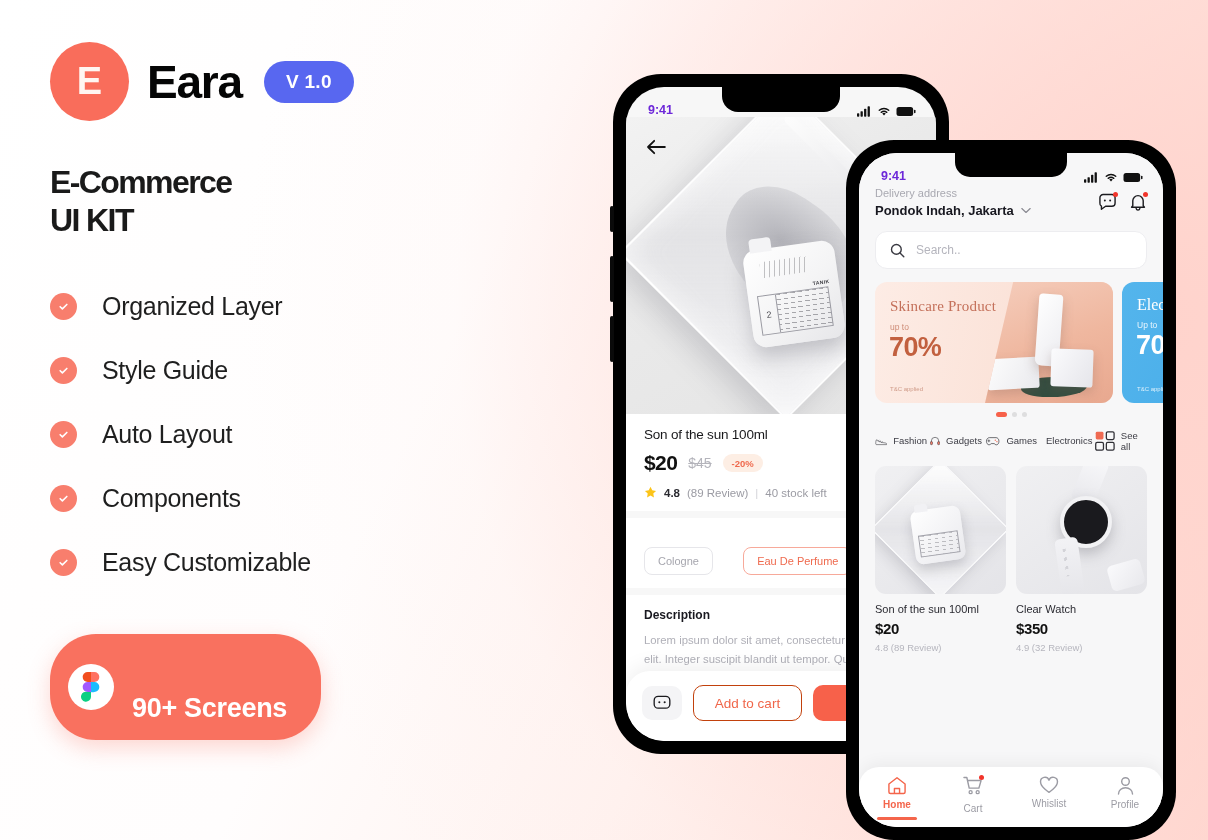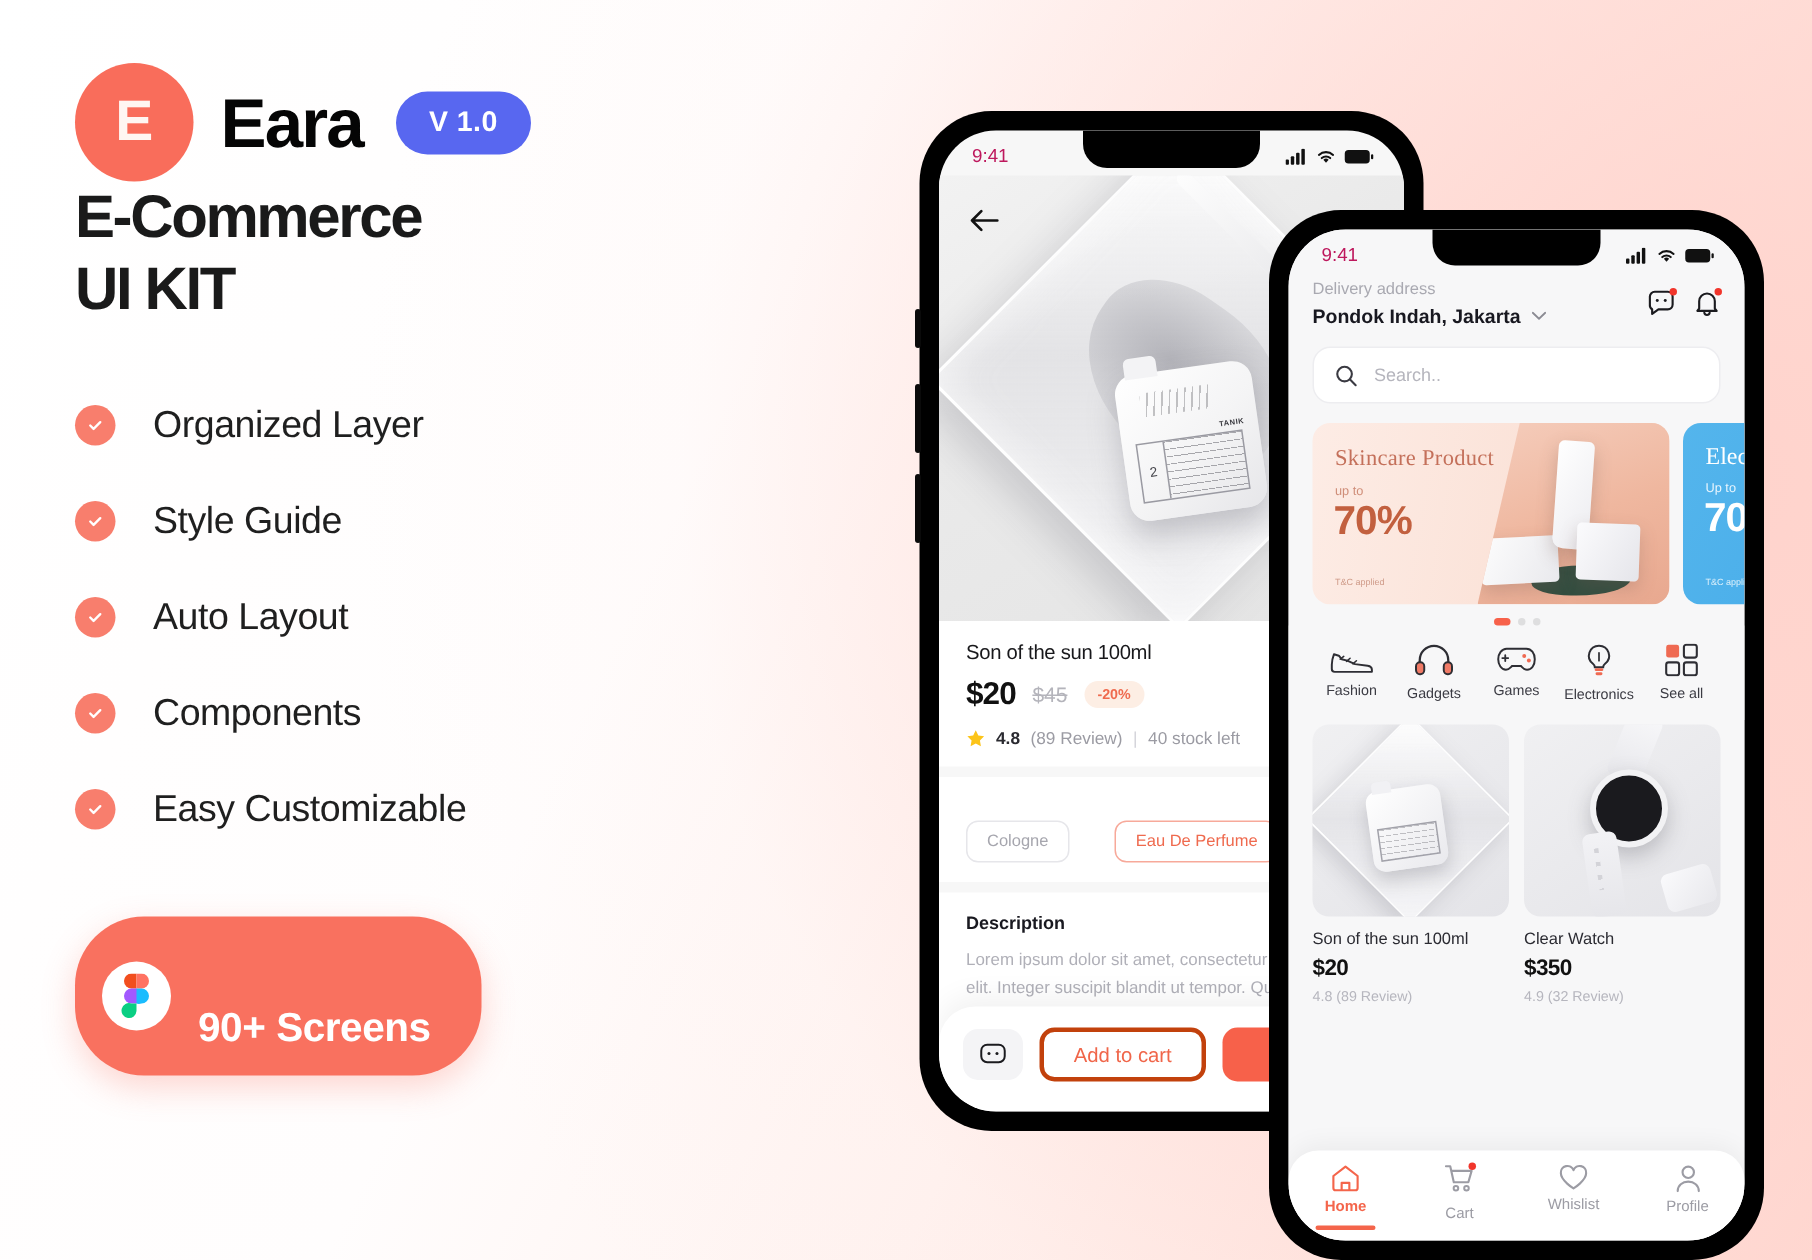--- a/index.html
+++ b/index.html
@@ -37,21 +37,22 @@
   .version-badge {
     background: #5867f0; color: #ffffff;
     border-radius: 22px;
     padding: 10px 22px;
     font-size: 19px; font-weight: bold;
     letter-spacing: 0.3px;
     margin-left: 4px;
   }
 
   .headline {
-    font-size: 40px; font-weight: bold;
+    margin-top: 42px;
+    font-size: 32px; font-weight: bold;
     line-height: 1.2;
     color: #1a1a1a;
     letter-spacing: -1.6px;
   }
 
   .feature-list { margin-top: 52px; }
   .feature-item {
     display: flex; align-items: center; gap: 25px;
     margin-bottom: 35px;
   }
@@ -137,23 +138,23 @@
     border-radius: 38px;
   }
   #phone-b .notch {
     width: 112px; height: 24px;
     border-radius: 0 0 15px 15px;
   }
 
   
   .status-bar {
     height: 30px;
-    display: flex; align-items: center; justify-content: space-between;
+    display: flex; align-items: flex-end; justify-content: space-between;
     padding: 4px 20px 0 22px;
-    font-size: 12.5px; font-weight: normal; color: #be185d;
+    font-size: 12.5px; font-weight: bold; color: #6d28d9;
     position: relative; z-index: 25;
   }
   .status-icons { display: flex; align-items: center; gap: 5px; }
 
   
   .pa-hero {
     position: relative;
     height: 297px;
     background: linear-gradient(150deg, #f2f2f2 0%, #eaeaea 40%, #e4e4e4 100%);
     overflow: hidden;
@@ -259,21 +260,21 @@
     border-radius: 24px 24px 38px 38px;
     padding: 14px 16px 20px;
     display: flex; align-items: center; gap: 11px;
     box-shadow: 0 -6px 20px rgba(0,0,0,0.06);
   }
   .chat-btn {
     width: 40px; height: 34px; border-radius: 10px; background: #f4f4f6;
     display: flex; align-items: center; justify-content: center; flex: none;
   }
   .cart-btn {
-    flex: 1; height: 36px; border: 3px solid #c2410c; border-radius: 10px;
+    flex: 1; height: 36px; border: 1px solid #c2410c; border-radius: 10px;
     color: #f0664a; font-size: 13.5px;
     display: flex; align-items: center; justify-content: center;
   }
   .buy-btn {
     flex: 1; height: 36px; border-radius: 10px; background: #f7614a;
     color: #fff; font-size: 13.5px;
     display: flex; align-items: center; justify-content: center;
   }
 
   
@@ -361,21 +362,21 @@
   .banner-elec .bn-tc { position: absolute; left: 15px; bottom: 11px; font-size: 6px; color: #dcf0fb; }
 
   .dots { display: flex; justify-content: center; gap: 5px; margin-top: 9px; }
   .dot { width: 5px; height: 5px; border-radius: 50%; background: #dededf; }
   .dot.on { width: 11px; border-radius: 3px; background: #f7614a; }
 
   .cats {
     display: flex; justify-content: space-between;
     padding: 12px 16px 11px; background: #f7f7f8;
   }
-  .cat { display: flex; flex-direction: column; align-items: center; gap: 6px; width: 52px; }
+  .cat { display: flex; flex-direction: row; align-items: center; gap: 6px; width: 52px; }
   .cat-label { font-size: 9.5px; color: #3b3b43; }
 
   .prod-grid {
     display: flex; gap: 10px; padding: 3px 16px 0;
   }
   .prod-card { width: 131px; }
   .prod-img {
     height: 128px; border-radius: 11px; position: relative; overflow: hidden;
     background: linear-gradient(145deg, #f0f0f2, #e4e4e8);
   }

